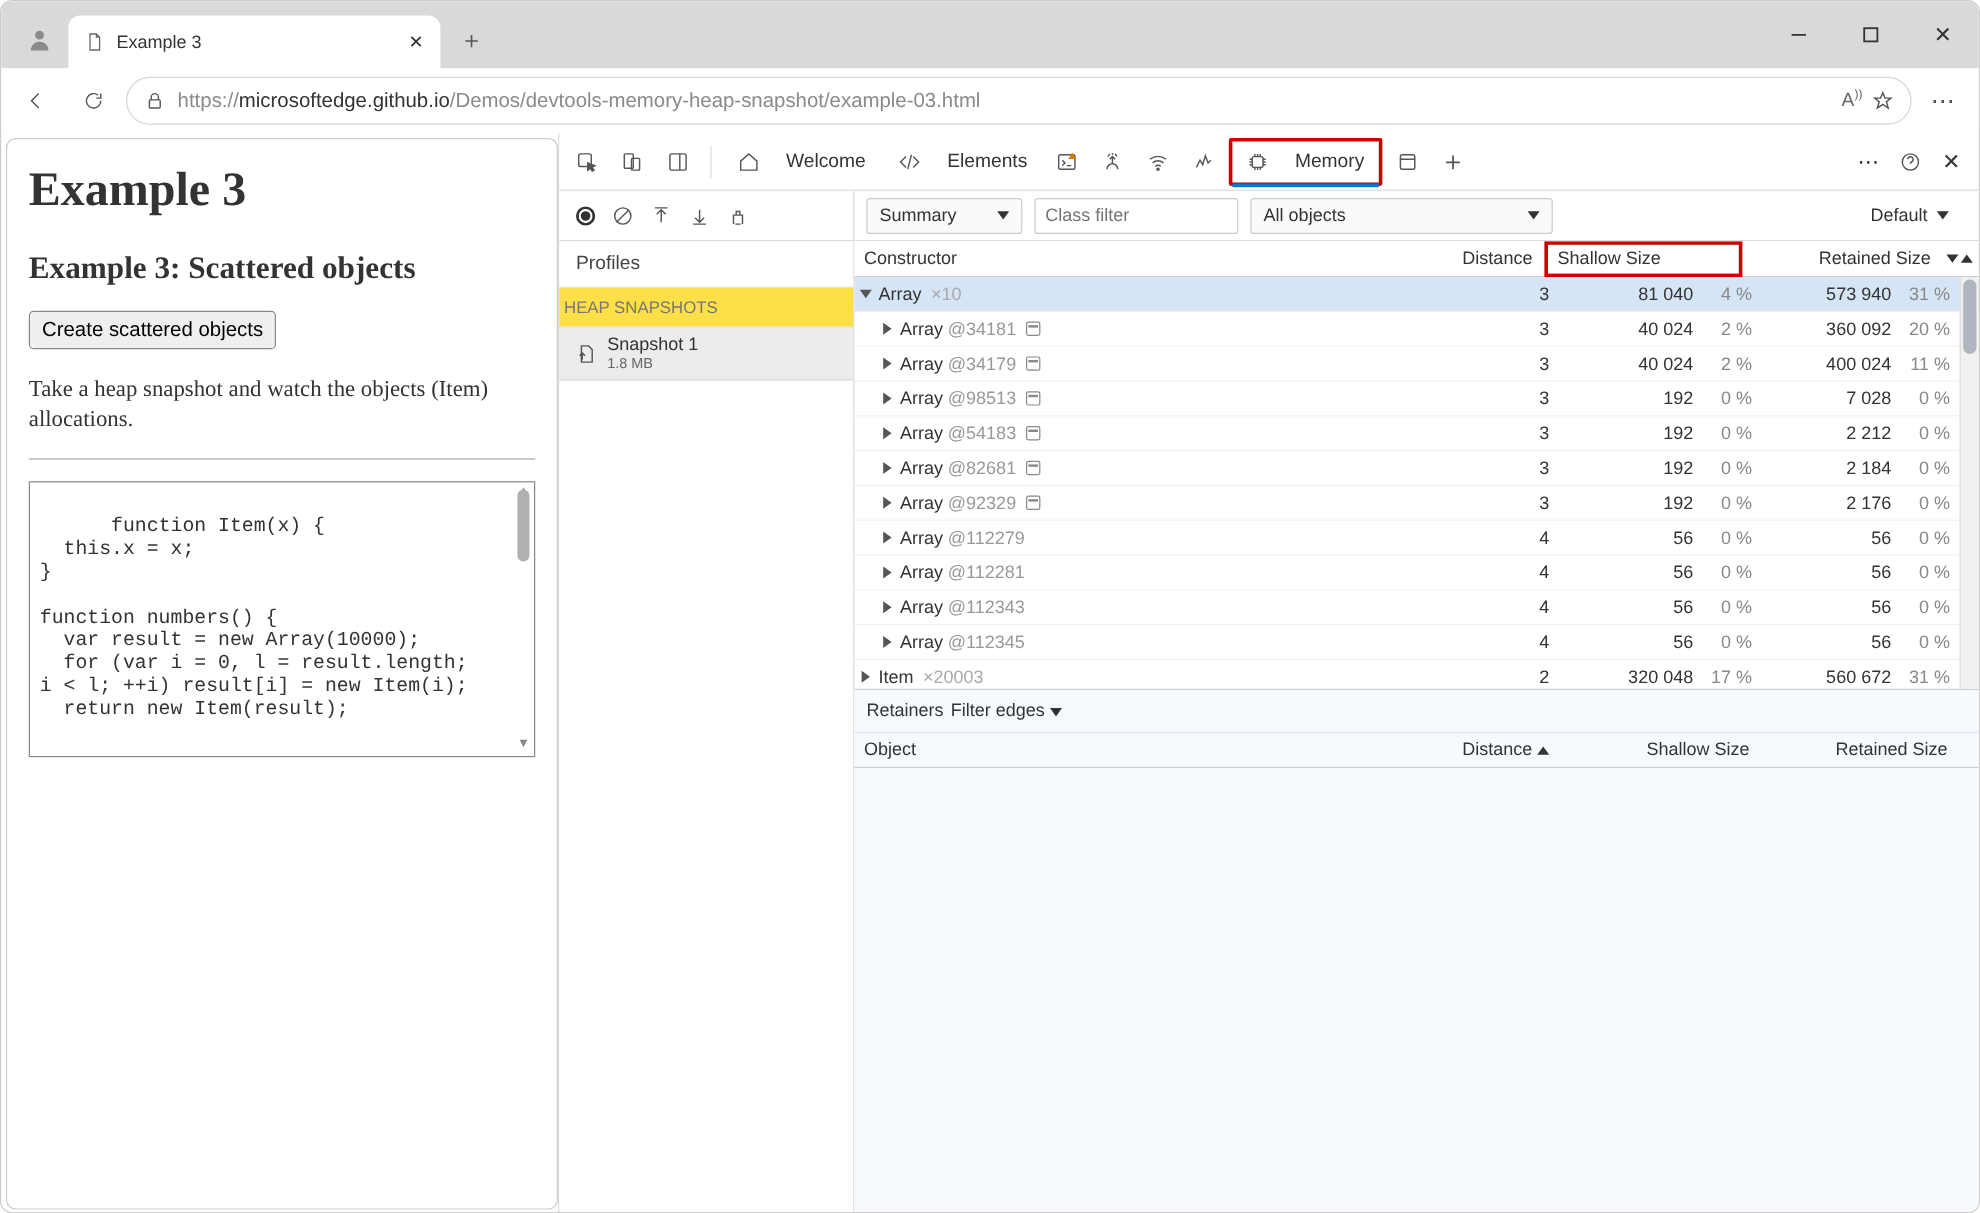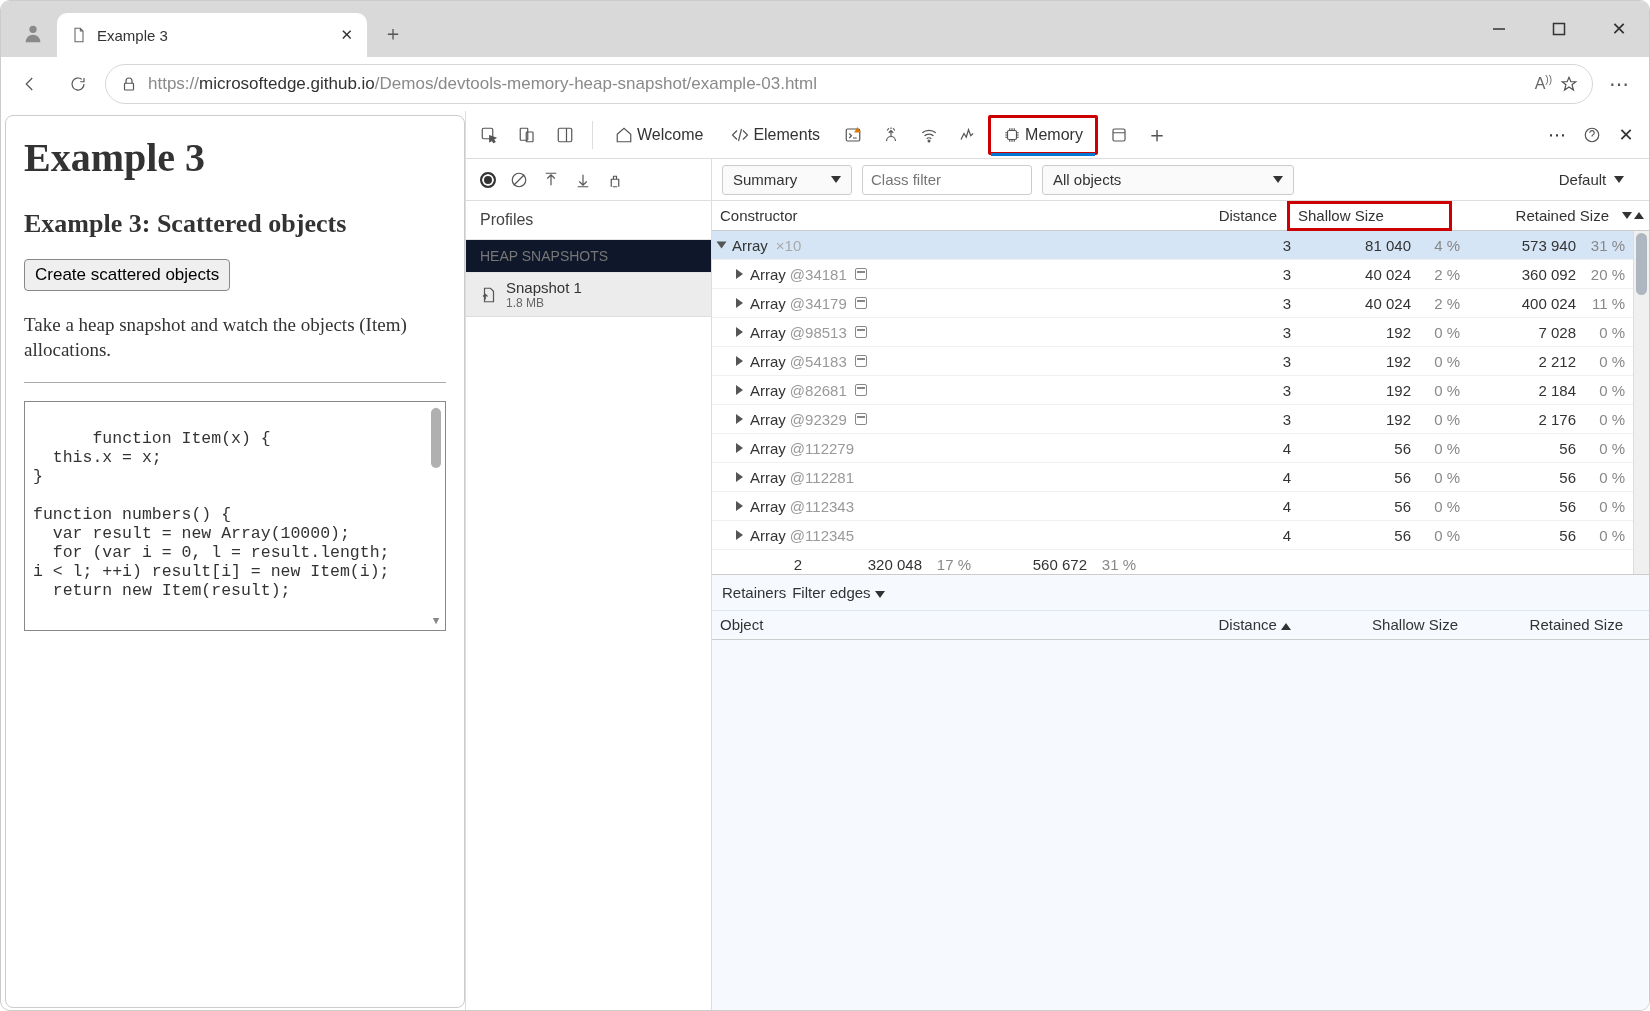--- a/index.html
+++ b/index.html
@@ -32,31 +32,31 @@
 .page-pane p { font-family: Liberation Serif, serif; font-size: 19px; margin-top: 22px; line-height: 1.3; }
 .page-pane hr { margin-top: 20px; border:none; border-top:1px solid #aaa; }
 .code-box { margin-top: 18px; border: 1px solid #888; padding: 8px; font-family: "Courier New", monospace; font-size: 16.5px; white-space: pre; overflow:auto; height: 230px; position: relative; }
 .code-scroll { position:absolute; right:2px; top:4px; bottom:4px; width:14px; }
 .code-scroll .thumb { position:absolute; top:2px; width:10px; height:60px; background:#b0b0b0; border-radius:5px; left:2px; }
 .code-scroll .arrow { position:absolute; left:0; width:14px; height:14px; color:#888; font-size:11px; display:flex; align-items:center; justify-content:center; }
 
 
 .devtools { flex:1; display:flex; flex-direction:column; border-left:1px solid #ddd; }
 .dt-tabs { height: 48px; display:flex; align-items:center; border-bottom:1px solid #ddd; padding: 0 6px; gap: 4px; }
-.dt-tab { padding: 8px 12px; display:flex; align-items:center; gap:4px; font-size: 16px; border-radius:4px; }
+.dt-tab { padding: 8px 12px; display:flex; align-items:center; gap:22px; font-size: 16px; border-radius:4px; }
 .dt-tab.memory { border: 3px solid #c00; border-radius: 2px; position: relative; }
 .dt-tab.memory::after { content:""; position:absolute; left:0; right:0; bottom:-4px; height:3px; background:#0078d4; }
 .dt-tab .ico { width:18px; height:18px; display:inline-flex; align-items:center; justify-content:center; }
 .dt-ico { width:34px; height:34px; display:flex; align-items:center; justify-content:center; }
 .dt-body { flex:1; display:flex; }
 .dt-left { width: 246px; border-right:1px solid #ddd; display:flex; flex-direction:column; }
 .dt-left-toolbar { height: 42px; border-bottom:1px solid #ddd; display:flex; align-items:center; gap:14px; padding: 0 14px; }
 .dt-left-toolbar .rec { width:16px; height:16px; border-radius:50%; border:2px solid #333; background:#333; box-shadow: 0 0 0 2px #fff inset; }
 .profiles-hdr { padding: 10px 14px; font-size:16px; color:#444; }
-.snaps-hdr { padding: 8px 14px; font-size:14px; color:#777; background:#0f172a; border-top:1px solid #e4e4e4; border-bottom:1px solid #e4e4e4; }
+.snaps-hdr { padding: 8px 4px; font-size:14px; color:#777; background:#fde047; border-top:1px solid #e4e4e4; border-bottom:1px solid #e4e4e4; }
 .snap-item { padding: 6px 10px 6px 14px; display:flex; gap:8px; align-items:center; background:#ececec; border-bottom:1px solid #ddd; }
 .snap-item .snap-text { display:flex; flex-direction:column; }
 .snap-item .snap-name { font-size:15px; }
 .snap-item .snap-size { font-size:12px; color:#666; }
 
 .dt-right { flex:1; display:flex; flex-direction:column; }
 .filterbar { height:42px; border-bottom:1px solid #ddd; display:flex; align-items:center; gap:10px; padding:0 10px; }
 .summary-dd { width:130px; height:30px; border:1px solid #ccc; border-radius:3px; display:flex; align-items:center; justify-content:space-between; padding:0 10px; font-size:15px; background:#fafafa; }
 .class-filter { width:170px; height:30px; border:1px solid #ccc; border-radius:3px; padding:0 8px; font-size:15px; }
 .allobj { flex:1; height:30px; border:1px solid #ccc; border-radius:3px; display:flex; align-items:center; justify-content:space-between; padding:0 10px; font-size:15px; background:#fafafa; max-width: 300px; }
@@ -495,20 +495,25 @@
                   <span class="obj-id"> @112345</span>
                 </div>
                 <div class="c2">4</div>
                 <div class="c3">56</div>
                 <div class="c3p">0 %</div>
                 <div class="c4">56</div>
                 <div class="c4p">0 %</div>
                 <div class="sc"></div>
               </div>
               <div class="row">
+                <div class="c1" style="padding-left: 6px;">
+                  <span class="tri"></span>
+                  <span>Item</span>
+                  <span class="count-tag"> ×20003</span>
+                </div>
                 <div class="c2">2</div>
                 <div class="c3">320 048</div>
                 <div class="c3p">17 %</div>
                 <div class="c4">560 672</div>
                 <div class="c4p">31 %</div>
                 <div class="sc"></div>
               </div>
               <div class="vscroll" style="height:435px">
                 <div class="vthumb" style="top:2px;height:62px"></div>
               </div>

